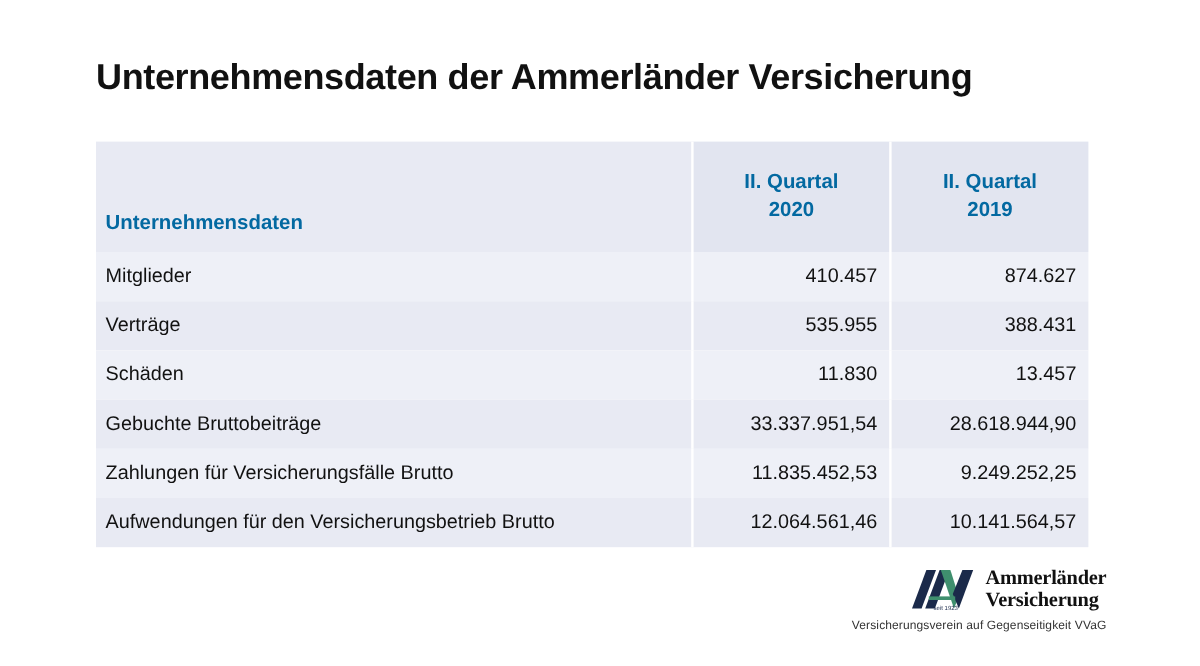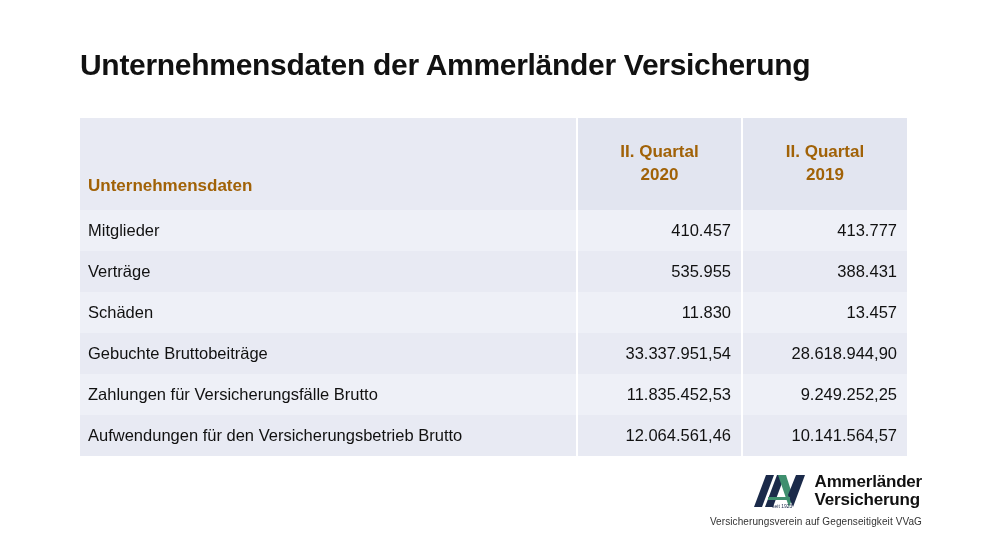--- a/index.html
+++ b/index.html
@@ -44,21 +44,21 @@
     padding: 0;
     margin: 0;
     vertical-align: middle;
   }
 
   .hdr-row th {
     height: 78px;
     background: #e8eaf3;
     font-size: 17px;
     font-weight: bold;
-    color: #a16207;
+    color: #0369a1;
   }
   .hdr-row th.lbl {
     text-align: left;
     padding: 0 0 14px 8px;
     vertical-align: bottom;
     background: #e8eaf3;
   }
   .hdr-row th.val {
     text-align: center;
     background: #e2e5f0;
@@ -108,20 +108,21 @@
   .logo-text {
     line-height: 1.04;
     text-align: left;
   }
   .logo-text .l1, .logo-text .l2 {
     display: block;
     font-size: 17px;
     font-weight: bold;
     color: #111111;
     letter-spacing: -0.2px;
+    font-family: Liberation Serif, serif;
   }
   .logo-sub {
     margin-top: 5px;
     font-size: 10px;
     color: #333333;
     letter-spacing: 0.1px;
   }
 </style>
 </head>
 <body>
@@ -146,21 +147,21 @@
         <th class="val">
           <span>II. Quartal</span>
           <span class="l2">2019</span>
         </th>
       </tr>
     </thead>
     <tbody>
       <tr class="body-row odd">
         <td class="lbl">Mitglieder</td>
         <td class="val sep">410.457</td>
-        <td class="val sep">413.777</td>
+        <td class="val sep">874.627</td>
       </tr>
       <tr class="body-row even">
         <td class="lbl">Verträge</td>
         <td class="val sep">535.955</td>
         <td class="val sep">388.431</td>
       </tr>
       <tr class="body-row odd">
         <td class="lbl">Schäden</td>
         <td class="val sep">11.830</td>
         <td class="val sep">13.457</td>

